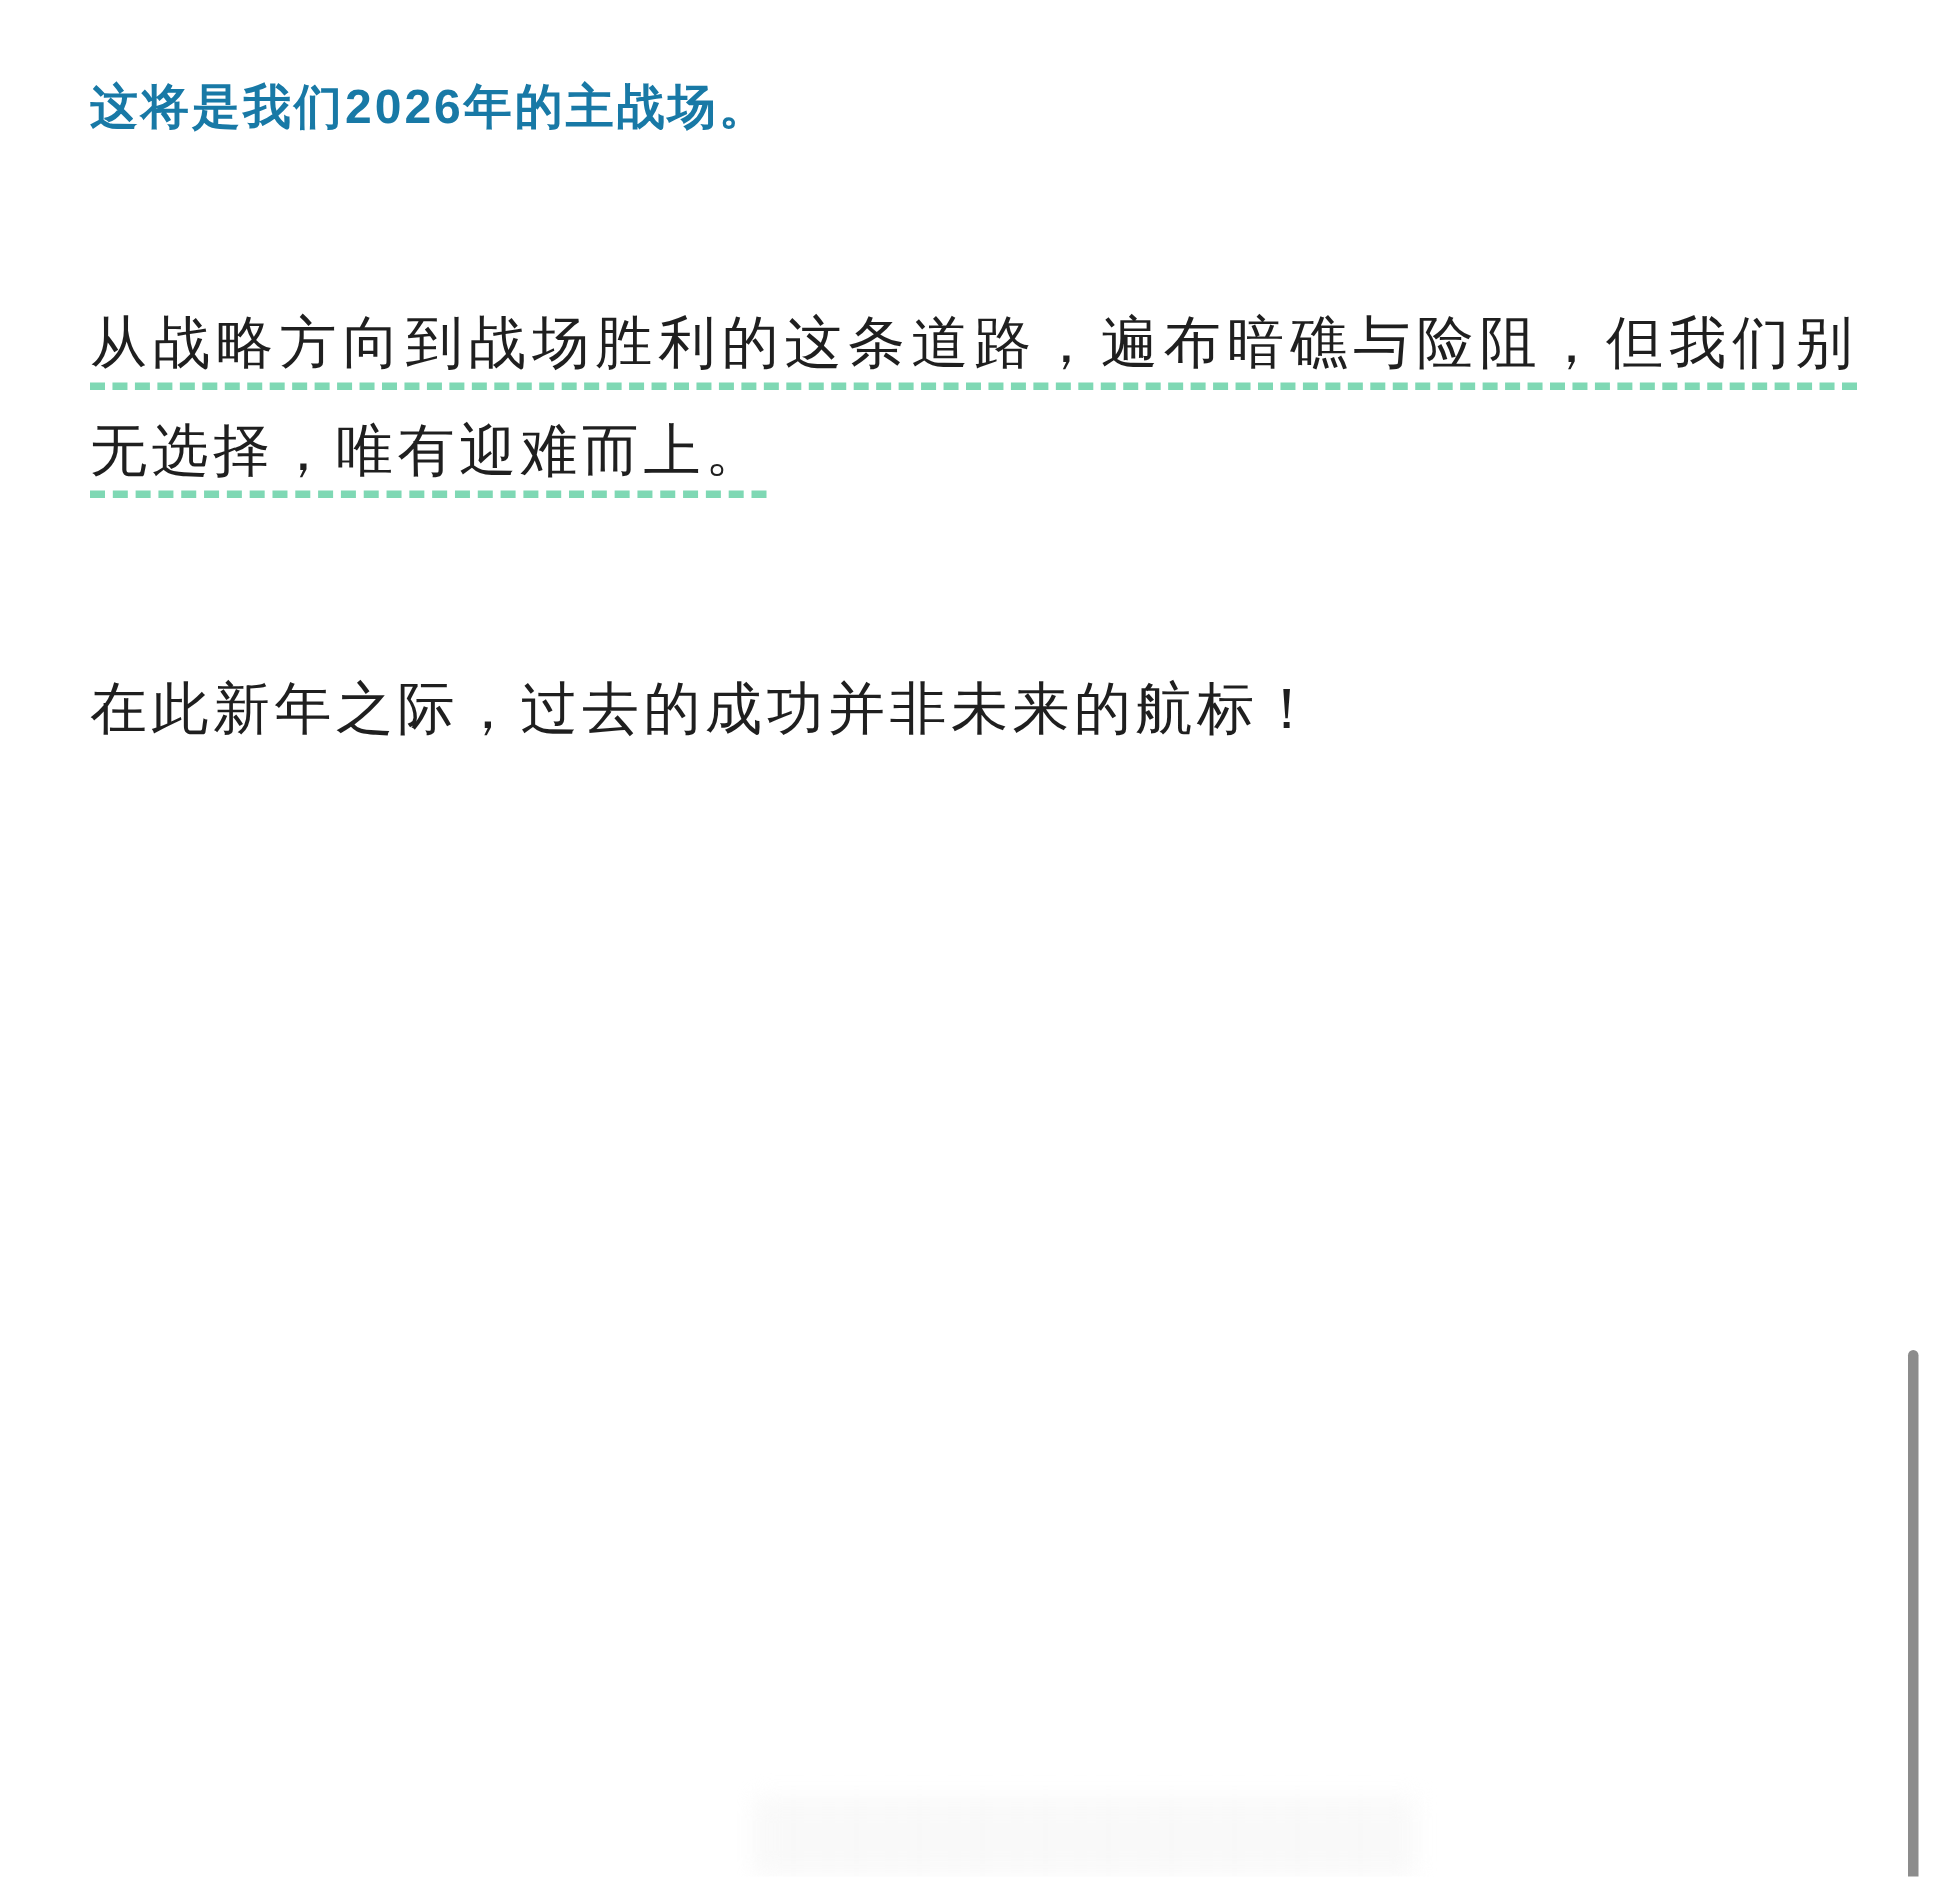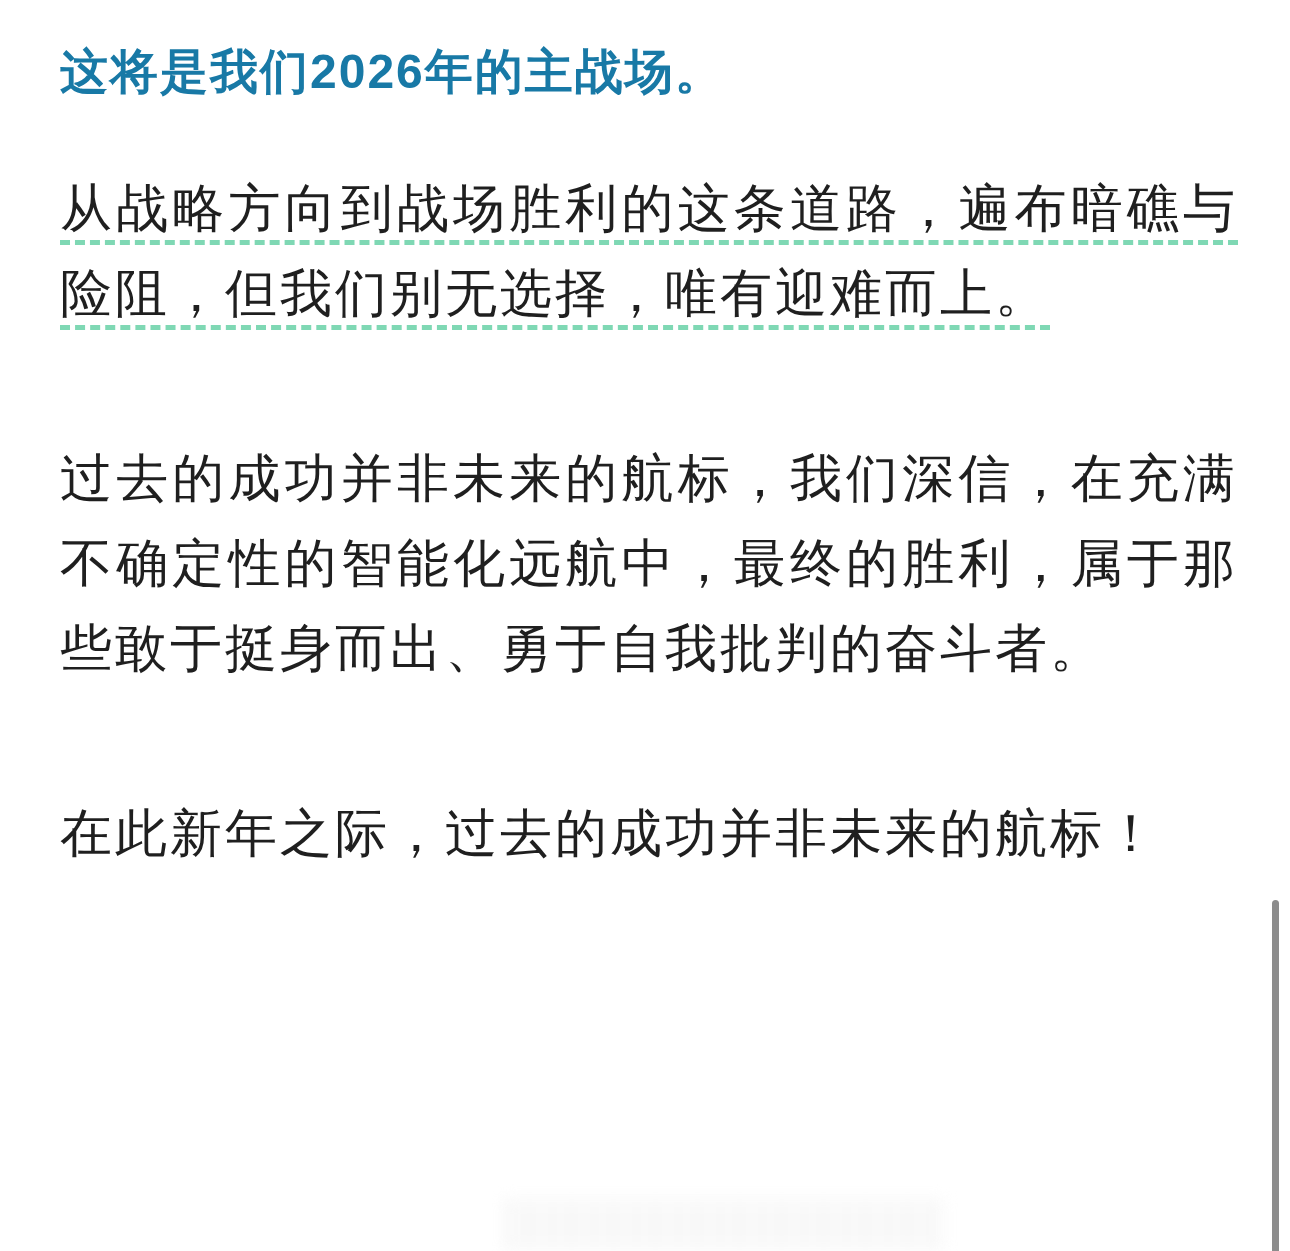--- a/index.html
+++ b/index.html
@@ -13,31 +13,31 @@
   .page {
     position: relative;
     width: 1290px;
     height: 1251px;
     background: #ffffff;
   }
   .content {
     padding: 38px 52px 0 60px;
   }
   .heading {
-    font-size: 48px;
+    font-size: 32px;
     font-weight: 700;
     line-height: 67px;
     color: #1879a6;
     letter-spacing: 2px;
-    margin: 0 0 61px 0;
+    margin: 0 0 88px 0;
   }
   .para {
-    font-size: 52px;
+    font-size: 38px;
     font-weight: 400;
-    line-height: 85px;
+    line-height: 72px;
     letter-spacing: 3px;
     color: #1f1f1f;
     margin: 0 0 100px 0;
     text-align: justify;
     text-justify: inter-ideograph;
   }
   .dashed-u {
     text-decoration-line: underline;
     text-decoration-style: dashed;
     text-decoration-color: #7fd8b4;
@@ -69,21 +69,20 @@
 </head>
 <body>
 
 <div class="page">
   <div class="content">
 
     <h1 class="heading">这将是我们2026年的主战场。</h1>
 
     <p class="para"><span class="dashed-u">从战略方向到战场胜利的这条道路，遍布暗礁与险阻，但我们别无选择，唯有迎难而上。</span></p>
 
-    <p class="para">过去的成功并非未来的航标，我们深信，在充满不确定性的智能化远航中，最终的胜利，属于那些敢于挺身而出、勇于自我批判的奋斗者。</p>
 
 
     <p class="para">在此新年之际，过去的成功并非未来的航标！</p>
 
   </div>
 
   <div class="watermark"></div>
 
   <div class="scrollbar-thumb"></div>
 </div>

